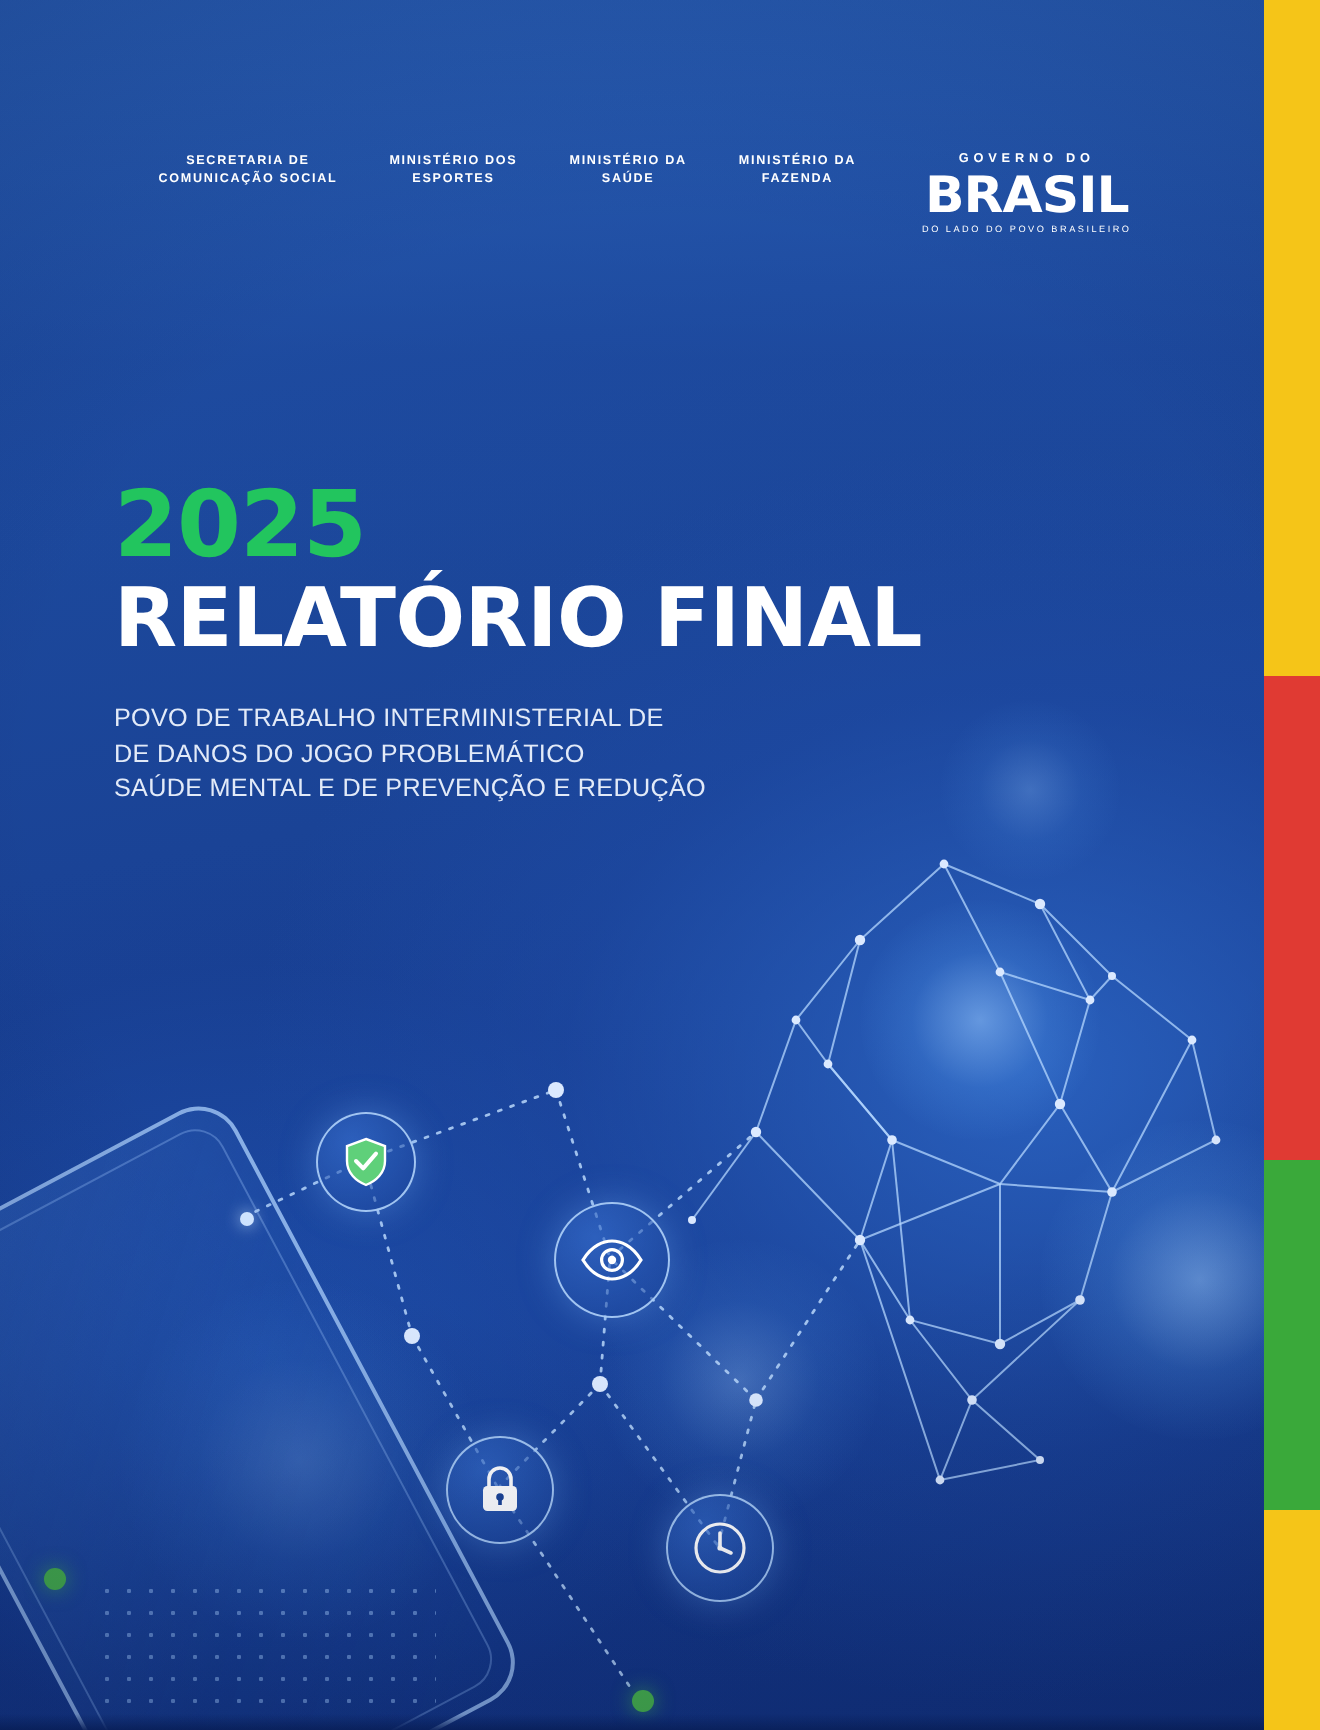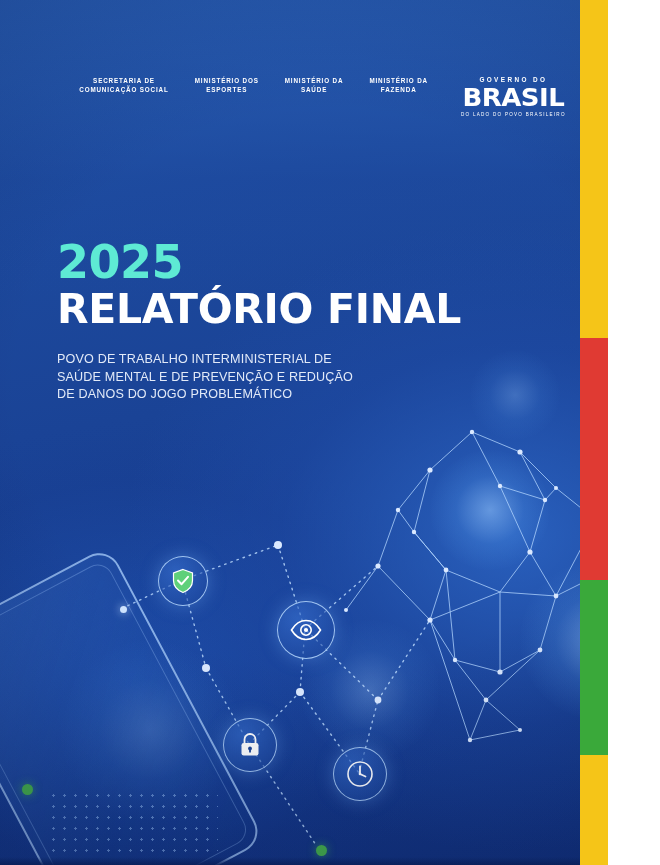--- a/index.html
+++ b/index.html
@@ -9,21 +9,21 @@
   }
   body {
     width: 660px;
     height: 865px;
     overflow: hidden;
     font-family: "Liberation Sans", sans-serif;
   }
 
   #cover {
     position: relative;
-    width: 608px;
+    width: 660px;
     height: 865px;
     overflow: hidden;
     background: #17418f;
   }
 
   
   .bg-base {
     position: absolute;
     left: 0; top: 0;
     width: 660px; height: 865px;
@@ -106,21 +106,21 @@
   }
 
   
   .title-block {
     position: absolute;
     left: 57px;
     top: 238px;
     width: 470px;
   }
   .year {
-    color: #5eead4;
+    color: #22c55e;
     font-size: 46px;
     font-weight: bold;
     letter-spacing: -0.5px;
     line-height: 48px;
     font-family: "DejaVu Sans", sans-serif;
   }
   .title-1, .title-2 {
     color: #ffffff;
     font-size: 41px;
     font-weight: bold;
@@ -370,22 +370,22 @@
       <div class="gov-brasil">BRASIL</div>
       <div class="gov-sub">DO LADO DO POVO BRASILEIRO</div>
     </div>
   </div>
 
   <div class="title-block">
     <div class="year">2025</div>
     <div class="title-1">RELATÓRIO FINAL</div>
     <div class="subtitle">
       <span>POVO DE TRABALHO INTERMINISTERIAL DE</span>
+      <span>DE DANOS DO JOGO PROBLEMÁTICO</span>
       <span>SAÚDE MENTAL E DE PREVENÇÃO E REDUÇÃO</span>
-      <span>DE DANOS DO JOGO PROBLEMÁTICO</span>
     </div>
   </div>
 
   <div class="color-bar">
     <div class="seg seg-yellow"></div>
     <div class="seg seg-red"></div>
     <div class="seg seg-green"></div>
     <div class="seg seg-yellow2"></div>
   </div>
 

